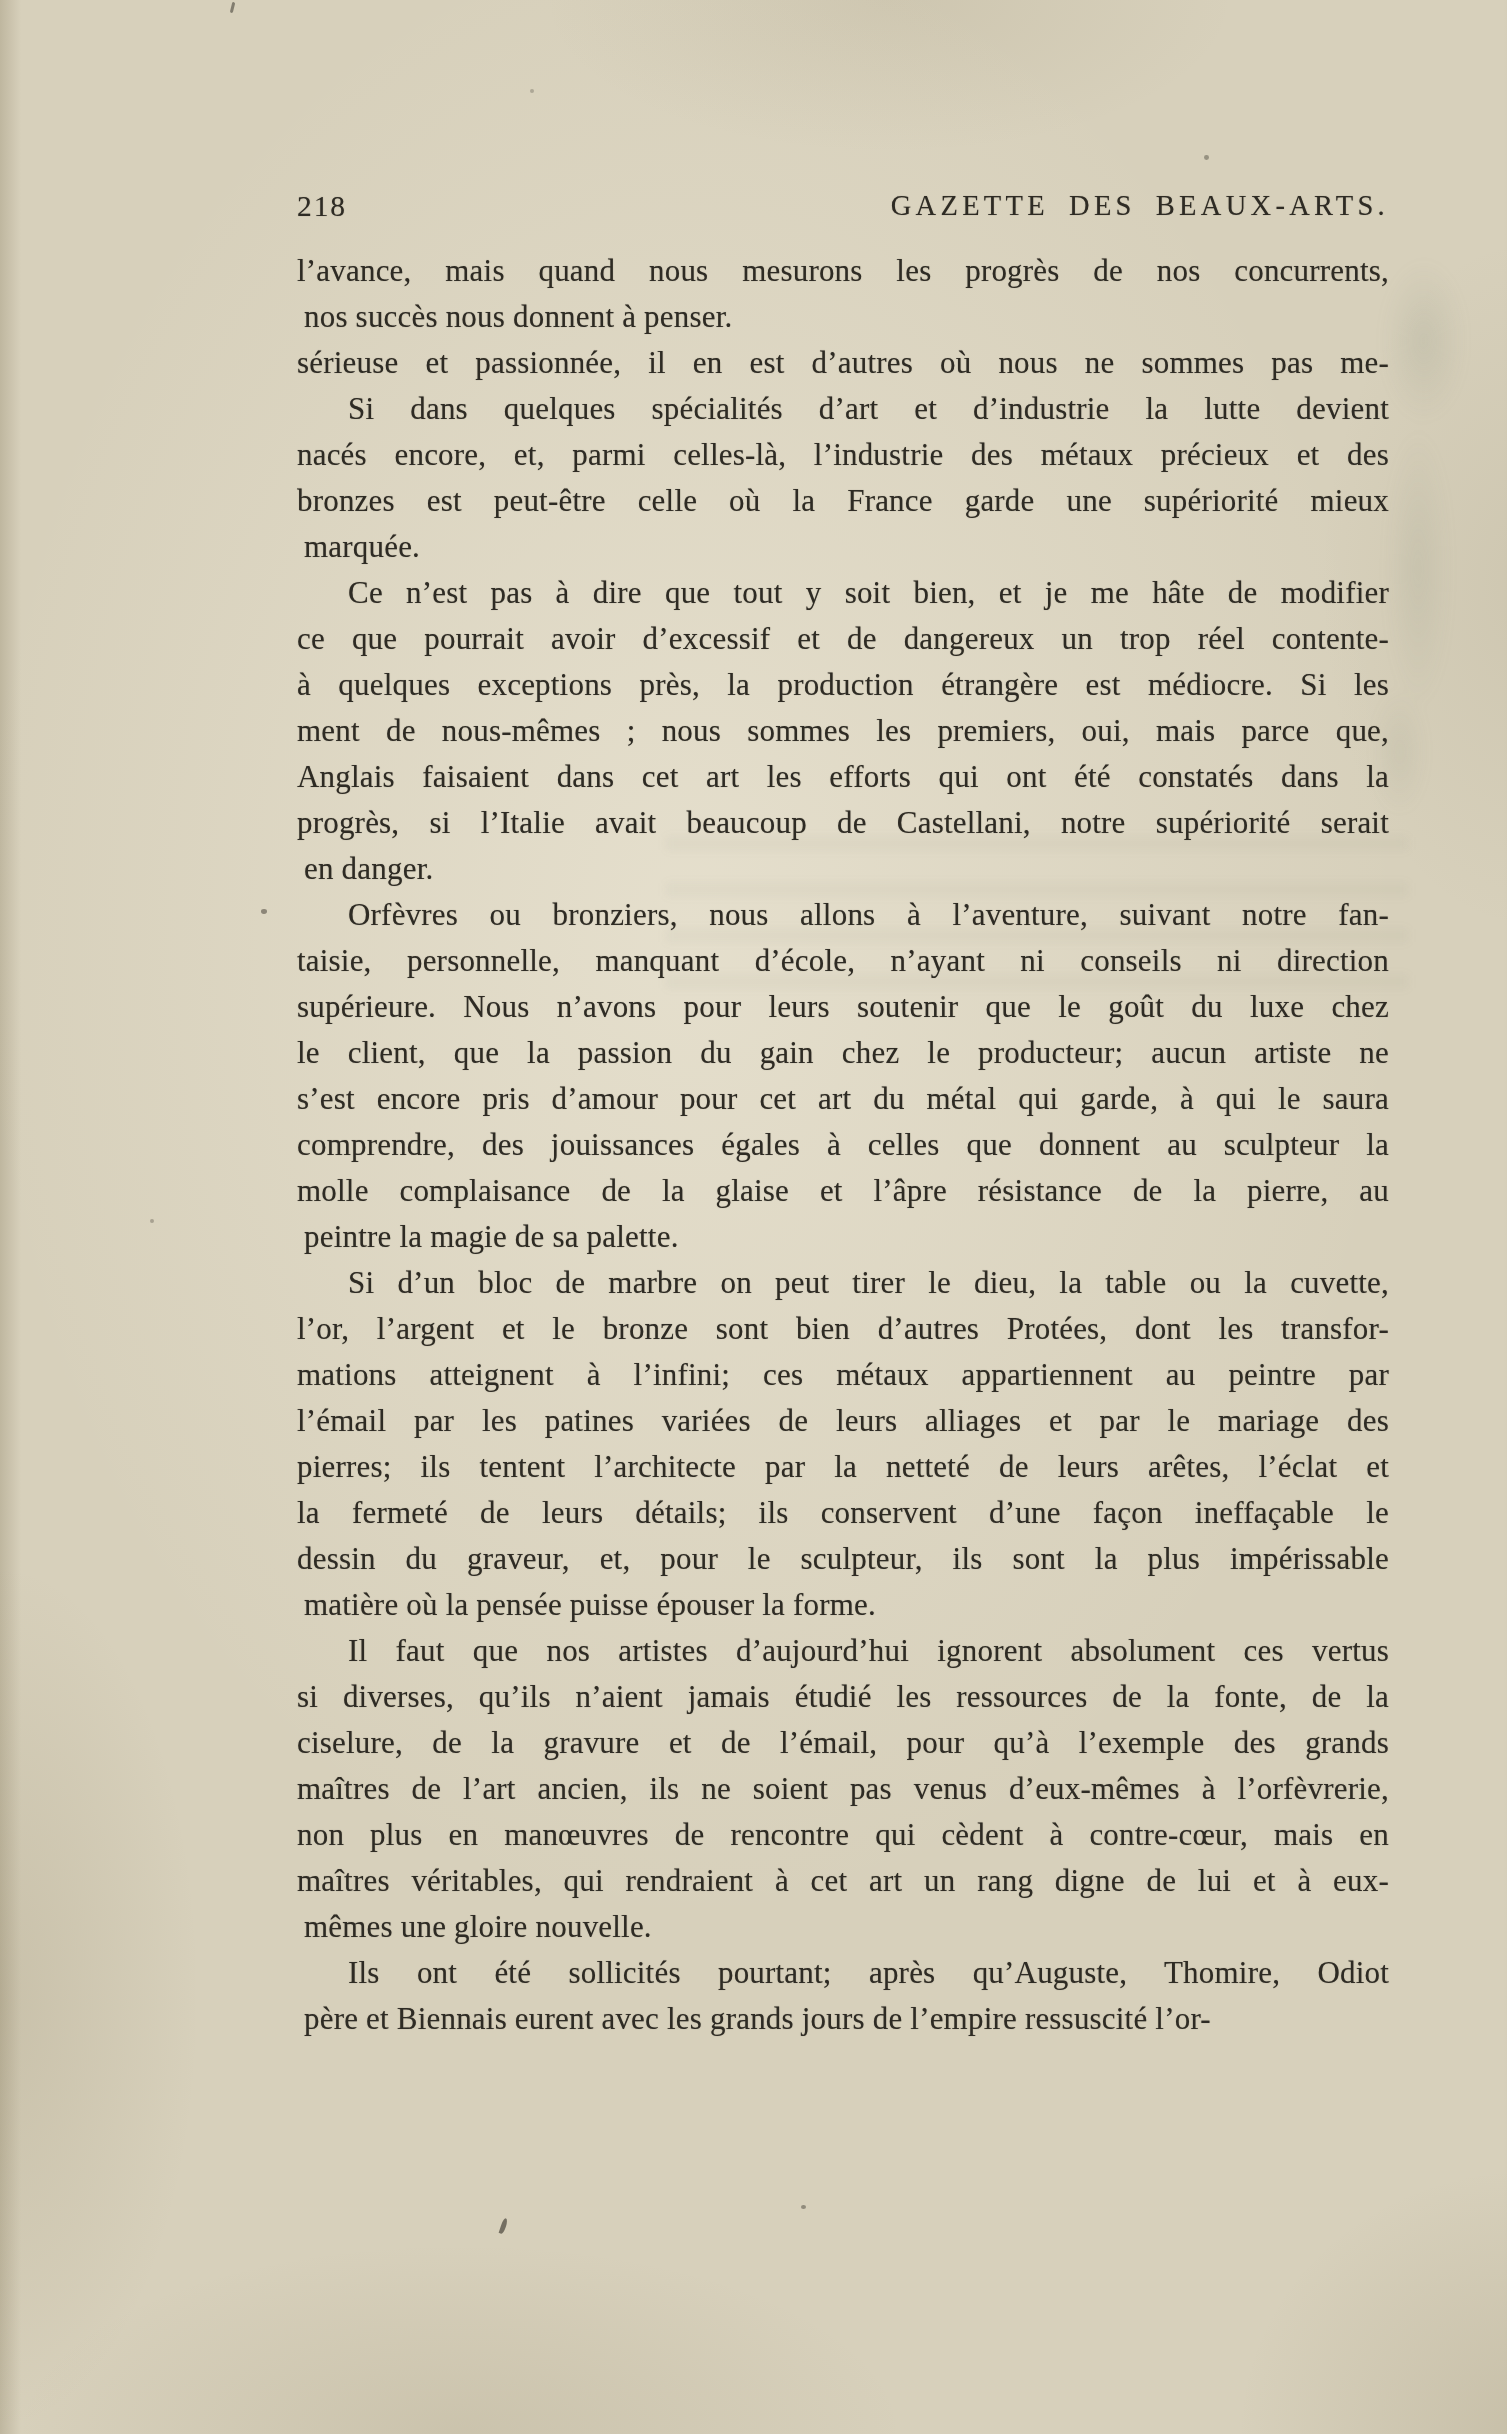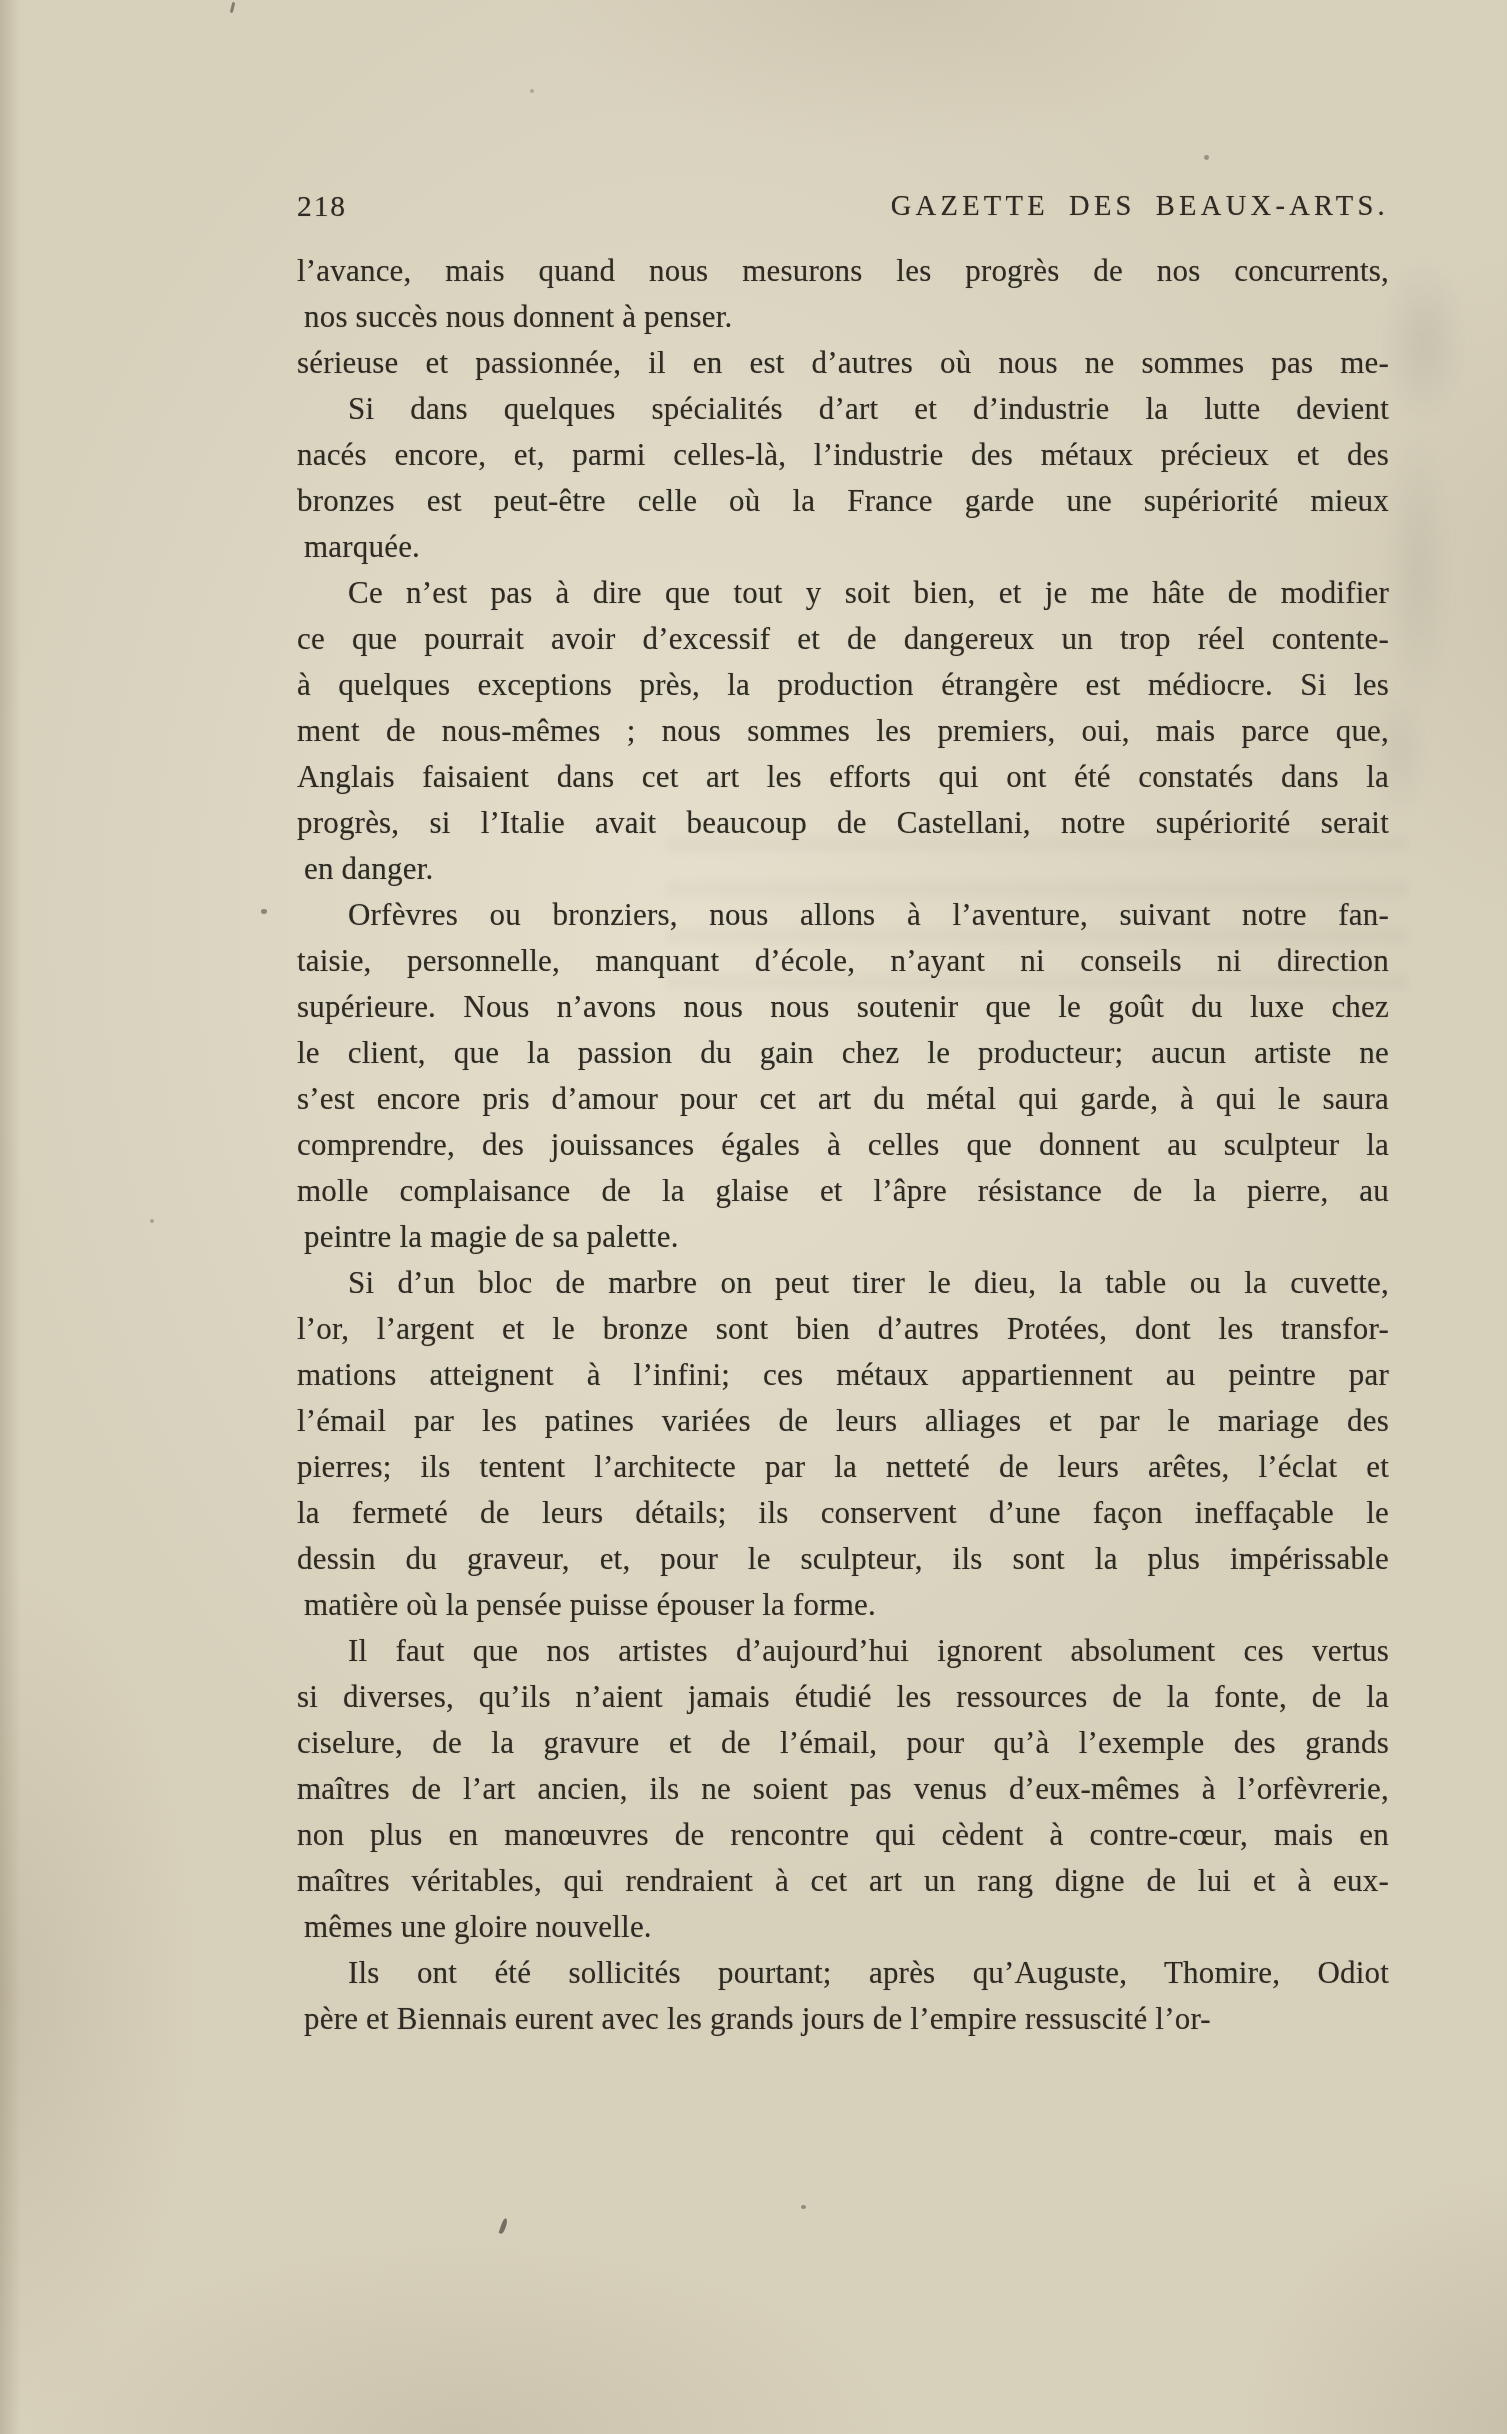--- a/index.html
+++ b/index.html
@@ -98,21 +98,21 @@
       <div class="line last">marquée.</div>
       <div class="line indent">Ce n’est pas à dire que tout y soit bien, et je me hâte de modifier</div>
       <div class="line">ce que pourrait avoir d’excessif et de dangereux un trop réel contente-</div>
       <div class="line">à quelques exceptions près, la production étrangère est médiocre. Si les</div>
       <div class="line">ment de nous-mêmes ; nous sommes les premiers, oui, mais parce que,</div>
       <div class="line">Anglais faisaient dans cet art les efforts qui ont été constatés dans la</div>
       <div class="line">progrès, si l’Italie avait beaucoup de Castellani, notre supériorité serait</div>
       <div class="line last">en danger.</div>
       <div class="line indent">Orfèvres ou bronziers, nous allons à l’aventure, suivant notre fan-</div>
       <div class="line">taisie, personnelle, manquant d’école, n’ayant ni conseils ni direction</div>
-      <div class="line">supérieure. Nous n’avons nous nous soutenir que le goût du luxe chez</div>
+      <div class="line">supérieure. Nous n’avons pour leurs soutenir que le goût du luxe chez</div>
       <div class="line">le client, que la passion du gain chez le producteur; aucun artiste ne</div>
       <div class="line">s’est encore pris d’amour pour cet art du métal qui garde, à qui le saura</div>
       <div class="line">comprendre, des jouissances égales à celles que donnent au sculpteur la</div>
       <div class="line">molle complaisance de la glaise et l’âpre résistance de la pierre, au</div>
       <div class="line last">peintre la magie de sa palette.</div>
       <div class="line indent">Si d’un bloc de marbre on peut tirer le dieu, la table ou la cuvette,</div>
       <div class="line">l’or, l’argent et le bronze sont bien d’autres Protées, dont les transfor-</div>
       <div class="line">mations atteignent à l’infini; ces métaux appartiennent au peintre par</div>
       <div class="line">l’émail par les patines variées de leurs alliages et par le mariage des</div>
       <div class="line">pierres; ils tentent l’architecte par la netteté de leurs arêtes, l’éclat et</div>

